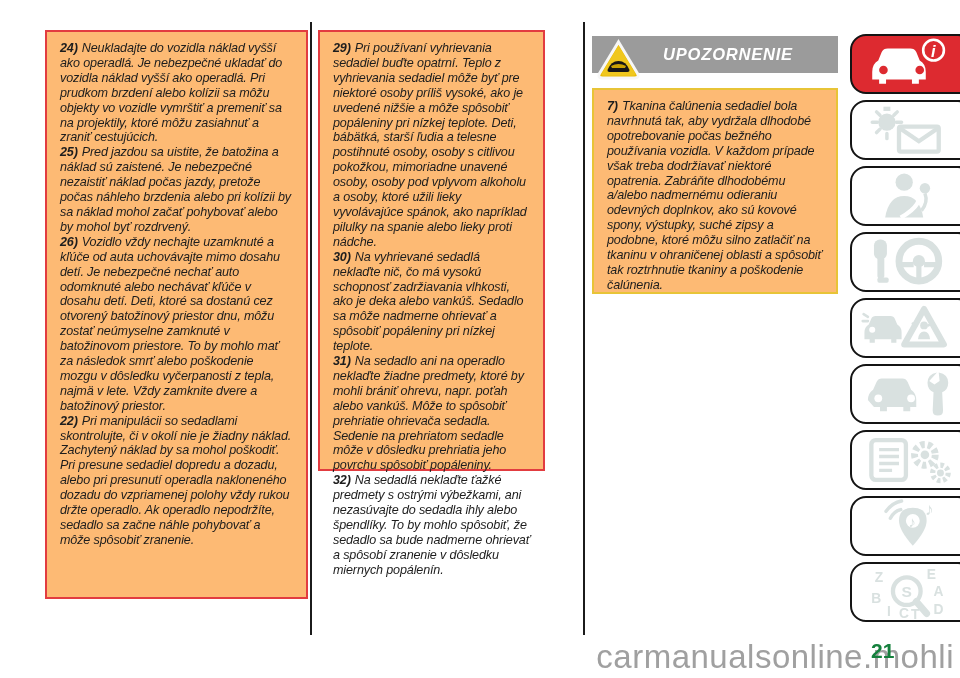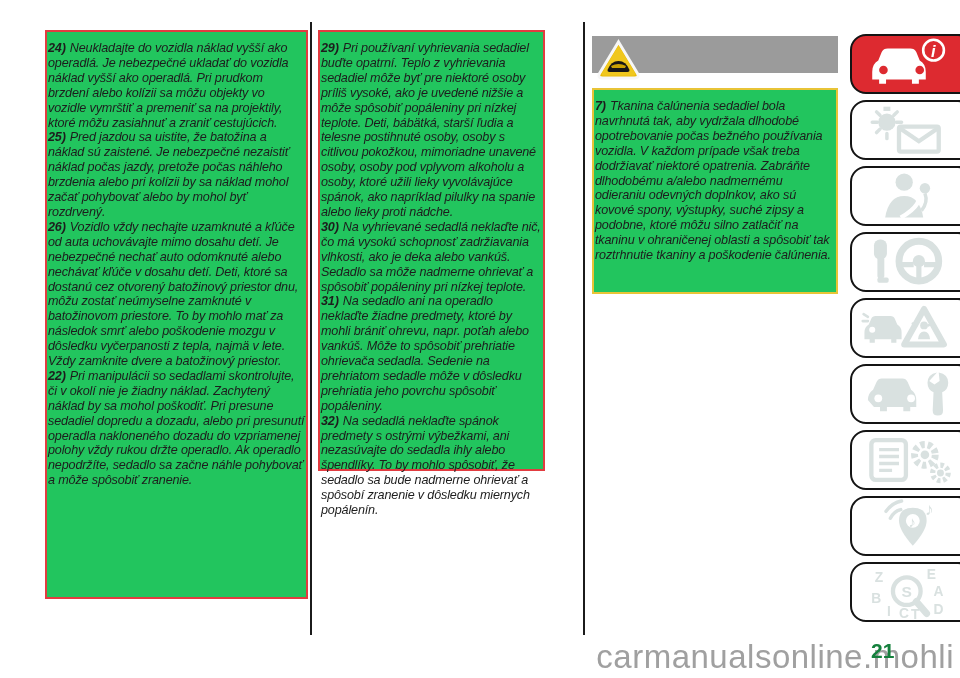--- a/index.html
+++ b/index.html
@@ -1,22 +1,22 @@
 <!DOCTYPE html>
 <html><head>
 <meta charset="utf-8">
 <style>
   html,body{margin:0;padding:0;}
   body{
     width:960px;height:678px;position:relative;overflow:hidden;
     background:#ffffff;font-family:"Liberation Sans",sans-serif;
   }
   .textbox{
-    position:absolute;border:2px solid #e23c40;background:#22c55e;
-    padding:9px 1px;box-sizing:border-box;
+    position:absolute;border:2px solid #e23c40;background:#fdba74;
+    padding:9px 13px;box-sizing:border-box;
     font-style:italic;font-size:12.6px;line-height:14.9px;color:#1d1d1d;
     letter-spacing:-0.15px;
   }
   .textbox p{margin:0;}
   .pnum{font-weight:bold;margin-right:4px;}
   .vdiv{position:absolute;top:22px;height:613px;width:2px;background:#1b1b1b;}
   .caution-bar{
     position:absolute;left:592px;top:36px;width:246px;height:37px;
     background:#9b9b9b;display:flex;align-items:center;justify-content:center;
     box-sizing:border-box;
@@ -51,34 +51,35 @@
   <p><span class="pnum">26)</span><span>Vozidlo vždy nechajte uzamknuté a kľúče od auta uchovávajte mimo dosahu detí. Je nebezpečné nechať auto odomknuté alebo nechávať kľúče v dosahu detí. Deti, ktoré sa dostanú cez otvorený batožinový priestor dnu, môžu zostať neúmyselne zamknuté v batožinovom priestore. To by mohlo mať za následok smrť alebo poškodenie mozgu v dôsledku vyčerpanosti z tepla, najmä v lete. Vždy zamknite dvere a batožinový priestor.</span></p>
   <p><span class="pnum">22)</span><span>Pri manipulácii so sedadlami skontrolujte, či v okolí nie je žiadny náklad. Zachytený náklad by sa mohol poškodiť. Pri presune sedadiel dopredu a dozadu, alebo pri presunutí operadla nakloneného dozadu do vzpriamenej polohy vždy rukou držte operadlo. Ak operadlo nepodržíte, sedadlo sa začne náhle pohybovať a môže spôsobiť zranenie.</span></p>
 </section>
 
 <div class="vdiv" style="left:310px;"></div>
 
 <section class="textbox" style="left:318px;top:30px;width:227px;height:441px;">
   <p><span class="pnum">29)</span><span>Pri používaní vyhrievania sedadiel buďte opatrní. Teplo z vyhrievania sedadiel môže byť pre niektoré osoby príliš vysoké, ako je uvedené nižšie a môže spôsobiť popáleniny pri nízkej teplote. Deti, bábätká, starší ľudia a telesne postihnuté osoby, osoby s citlivou pokožkou, mimoriadne unavené osoby, osoby pod vplyvom alkoholu a osoby, ktoré užili lieky vyvolávajúce spánok, ako napríklad pilulky na spanie alebo lieky proti nádche.</span></p>
   <p><span class="pnum">30)</span><span>Na vyhrievané sedadlá neklaďte nič, čo má vysokú schopnosť zadržiavania vlhkosti, ako je deka alebo vankúš. Sedadlo sa môže nadmerne ohrievať a spôsobiť popáleniny pri nízkej teplote.</span></p>
   <p><span class="pnum">31)</span><span>Na sedadlo ani na operadlo neklaďte žiadne predmety, ktoré by mohli brániť ohrevu, napr. poťah alebo vankúš. Môže to spôsobiť prehriatie ohrievača sedadla. Sedenie na prehriatom sedadle môže v dôsledku prehriatia jeho povrchu spôsobiť popáleniny.</span></p>
-  <p><span class="pnum">32)</span><span>Na sedadlá neklaďte spánok predmety s ostrými výbežkami, ani nezasúvajte do sedadla ihly alebo špendlíky. To by mohlo spôsobiť, že sedadlo sa bude nadmerne ohrievať a spôsobí zranenie v dôsledku miernych popálenín.</span></p>
+  <p><span class="pnum">32)</span><span>Na sedadlá neklaďte ťažké predmety s ostrými výbežkami, ani nezasúvajte do sedadla ihly alebo špendlíky. To by mohlo spôsobiť, že sedadlo sa bude nadmerne ohrievať a spôsobí zranenie v dôsledku miernych popálenín.</span></p>
 </section>
 
 <div class="vdiv" style="left:583px;"></div>
 
 <div class="caution-bar">
   <span class="caution-icon">
     <svg width="45" height="43" viewBox="0 0 45 43">
       <path d="M22.5 3 L41.5 34.5 q2.4 4.5 -3 4.5 H6.5 q-5.4 0 -3 -4.5 Z" fill="#e9ba00" stroke="#f7f7f7" stroke-width="3"></path>
       <path d="M22.5 6.5 L39 34 q1.5 2.8 -2 2.8 H8 q-3.5 0 -2 -2.8 Z" fill="#f5d234" opacity="0.55"></path>
       <path d="M11.5 31 q3.5 -9 11 -9 t11 9 q0.3 2 -2 2 h-18 q-2.3 0 -2 -2 Z" fill="#161616"></path>
       <path d="M15 27 q7.5 -4 15 0 l-1 2 h-13 Z" fill="#e9ba00" opacity="0.85"></path>
     </svg>
   </span>
+  <span class="title">UPOZORNENIE</span>
 </div>
 
 <section class="textbox yellowbox" style="left:592px;top:88px;width:246px;height:206px;">
   <p><span class="pnum">7)</span><span>Tkanina čalúnenia sedadiel bola navrhnutá tak, aby vydržala dlhodobé opotrebovanie počas bežného používania vozidla. V každom prípade však treba dodržiavať niektoré opatrenia. Zabráňte dlhodobému a/alebo nadmernému odieraniu odevných doplnkov, ako sú kovové spony, výstupky, suché zipsy a podobne, ktoré môžu silno zatlačiť na tkaninu v ohraničenej oblasti a spôsobiť tak roztrhnutie tkaniny a poškodenie čalúnenia.</span></p>
 </section>
 
 <div class="sidebar-tab active" style="top:34px;">
   <svg width="95" height="54" viewBox="0 0 110 62">
     <path d="M13 40 q0 -9 7 -13 l4 -10 q2 -4 7 -4 h26 q5 0 7 4 l4 10 q7 4 7 13 v9 h-8 v5 h-8 v-5 H29 v5 h-8 v-5 h-8 z" fill="#fff"></path>
     <circle cx="26" cy="38" r="5" fill="#dd2a30"></circle>

